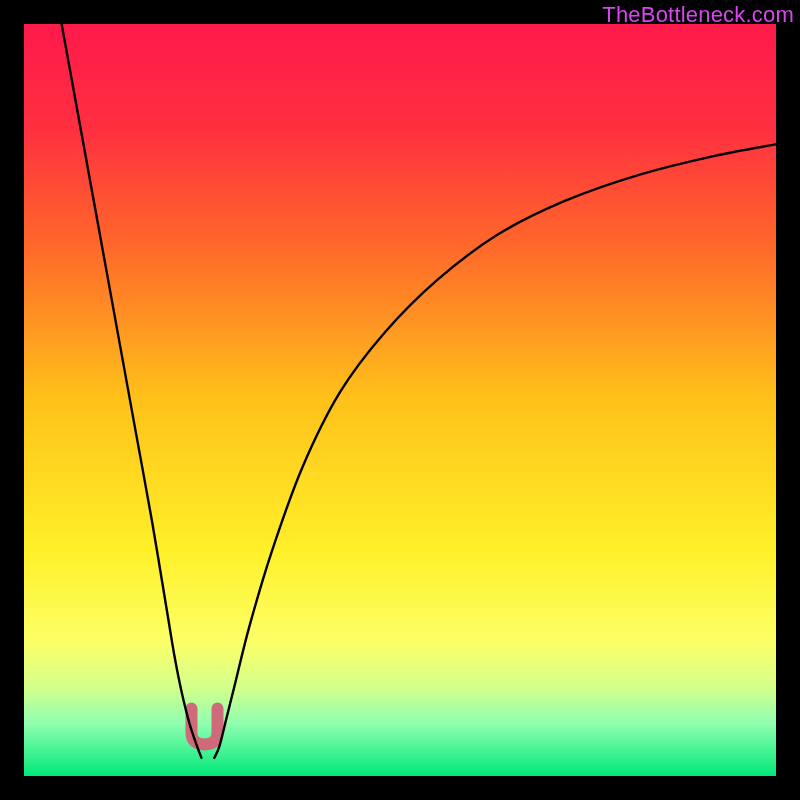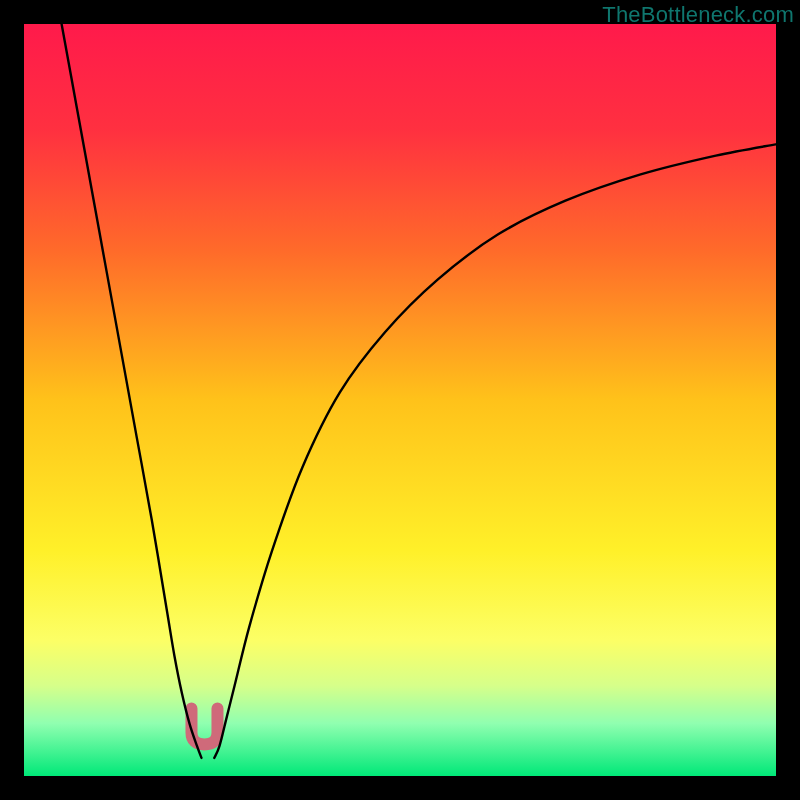--- a/index.html
+++ b/index.html
@@ -25,21 +25,21 @@
     top: 0;
     width: 752px;
     height: 752px;
   }
   .watermark {
     position: absolute;
     top: 2px;
     right: 6px;
     font-size: 22px;
     font-weight: 500;
-    color: #0f766e;
+    color: #d946ef;
     letter-spacing: 0.2px;
   }
 </style>
 </head>
 <body>
 
 <div class="frame">
   <svg class="plot" viewBox="0 0 752 752" preserveAspectRatio="none">
     <defs>
       <linearGradient id="bg-grad" x1="0" y1="0" x2="0" y2="1">

